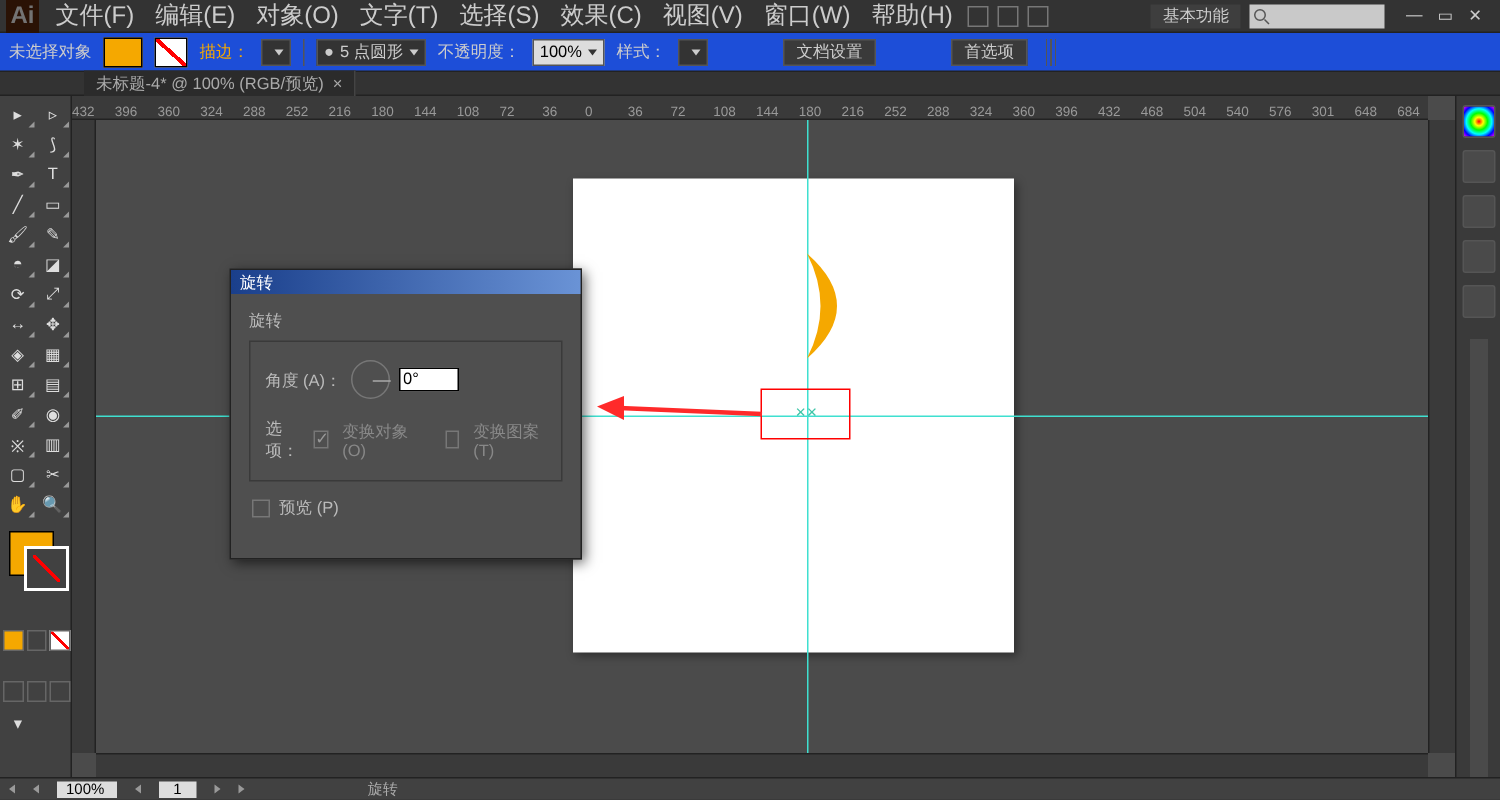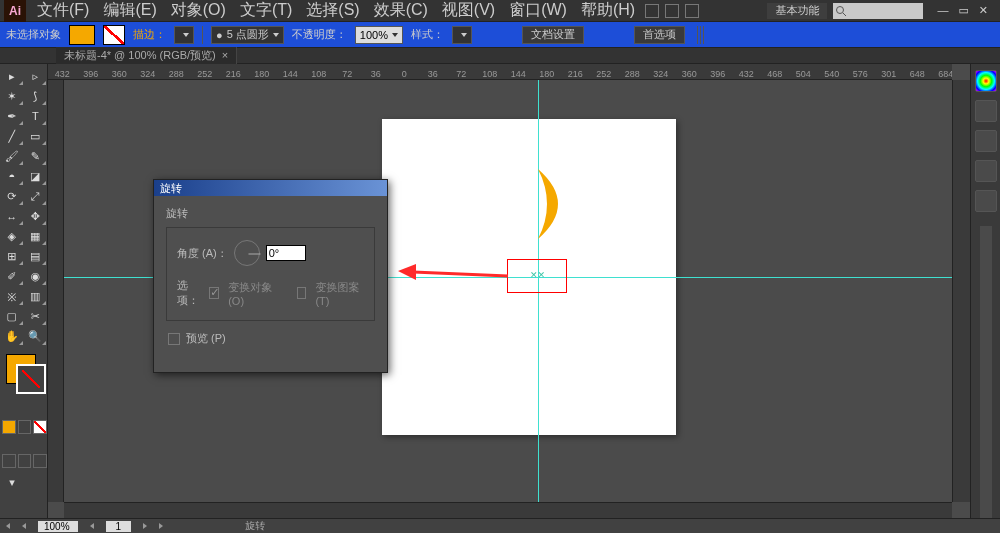--- a/index.html
+++ b/index.html
@@ -1,21 +1,21 @@
 <!DOCTYPE html>
 <html><head>
 <meta charset="utf-8">
 <style>
   * { box-sizing: border-box; margin: 0; padding: 0; }
   body { font-family: "Microsoft YaHei", sans-serif; background: #333; color: #ccc; font-size: 11px; }
   .app { width: 1000px; height: 533px; background: #333333; position: relative; overflow: hidden; }
 
   
   .menubar { height: 22px; background: #333; display: flex; align-items: center; padding: 0 4px; border-bottom: 1px solid #222; }
-  .menubar .logo { width: 22px; height: 22px; background:#2a1205; color:#f9a8d4; display:flex;align-items:center;justify-content:center;font-weight:bold;font-size:12px;margin-right:4px;}
+  .menubar .logo { width: 22px; height: 22px; background:#2a1205; color:#737373; display:flex;align-items:center;justify-content:center;font-weight:bold;font-size:16px;margin-right:4px;}
   .menubar .menu-item { padding: 0 7px; font-size: 16px; cursor: default; }
   .menubar .spacer { flex:1; }
   .menubar .ws { background:#3e3e3e; padding: 0 8px; height:16px; display:flex;align-items:center;font-size:11px;}
   .menubar .search { background:#c9c9c9; width:90px; height:16px; margin: 0 6px; display:flex;align-items:center; }
   .menubar .search svg { margin:0 2px;}
   .menubar .winctrl { display:flex; gap:10px; padding:0 8px;}
 
   
   .controlbar { height: 26px; background: #1d4ed8; display:flex; align-items:center; padding:0 6px; border-bottom:1px solid #222; gap:8px;}
   .controlbar .swatch { width:26px;height:20px;background:#f5a800;border:1px solid #000;}
@@ -42,21 +42,21 @@
   .tool.corner:after{content:"";position:absolute;right:1px;bottom:1px;width:0;height:0;border-left:4px solid transparent;border-bottom:4px solid #999;}
   .tools-left .fill-block{margin-top:6px;padding:2px;}
   .fill-sw{width:30px;height:30px;background:#f5a800;border:1px solid #000;position:relative;margin-left:4px;}
   .stroke-sw{width:30px;height:30px;background:#414141;border:2px solid #fff;position:absolute;left:16px;top:12px;}
   .stroke-sw:after{content:"";position:absolute;inset:4px;background:linear-gradient(to top right, transparent 45%, red 45%, red 55%, transparent 55%);}
   .mini-row{display:flex;gap:2px;margin-top:20px;margin-left:2px;}
   .mini{width:14px;height:14px;border:1px solid #666;}
 
   .canvas-area{flex:1;background:#4b4b4b;position:relative;}
   .ruler-top{height:16px;background:#3a3a3a;position:absolute;top:0;left:0;right:18px;border-bottom:1px solid #222;color:#999;font-size:9px;display:flex;align-items:flex-end;overflow:hidden;}
-  .ruler-top span{width:28.5px;text-align:center;flex-shrink:0;}
+  .ruler-top span{width:28.5px;flex-shrink:0;}
   .ruler-left{width:16px;background:#3a3a3a;position:absolute;top:16px;left:0;bottom:16px;border-right:1px solid #222;}
   .artboard{position:absolute;background:#fff;left:334px;top:55px;width:294px;height:316px;box-shadow:2px 2px 6px rgba(0,0,0,.4);}
 
   .guide{position:absolute;background:#3fe0d0;}
   .guide.h{height:1px;left:16px;right:18px;}
   .guide.v{width:1px;top:16px;bottom:16px;}
 
   .moon{position:absolute;left:480px;top:100px;width:50px;height:80px;}
   .moon svg{width:100%;height:100%;}
 

